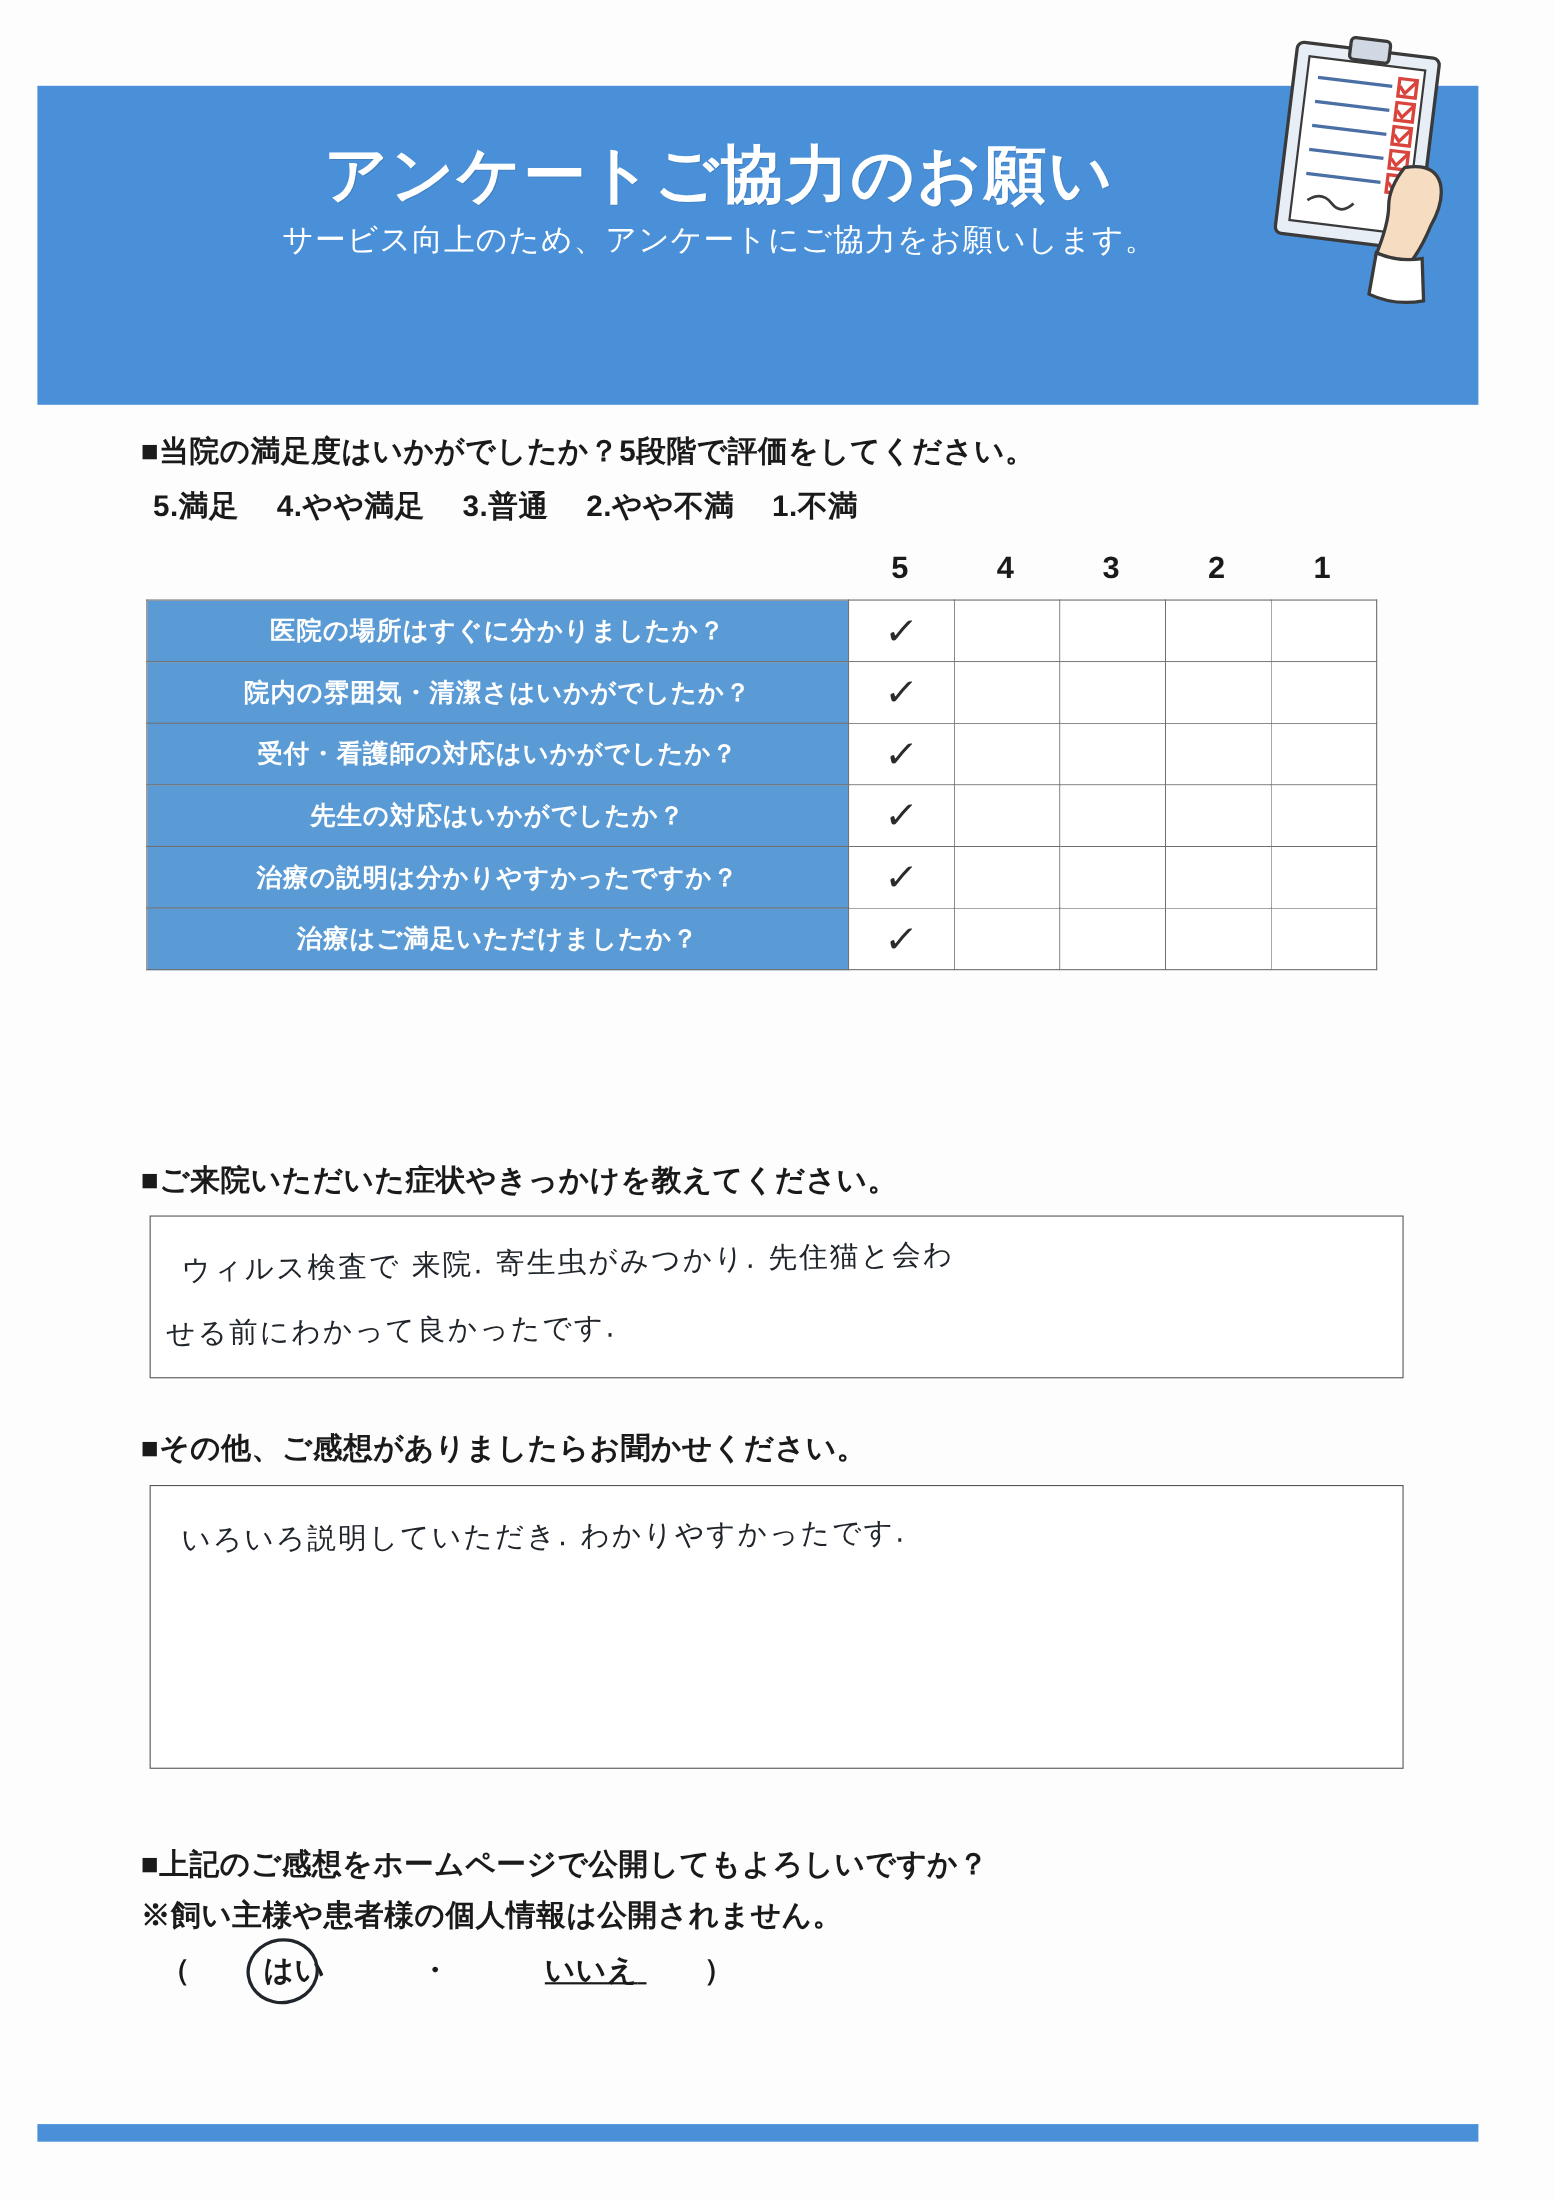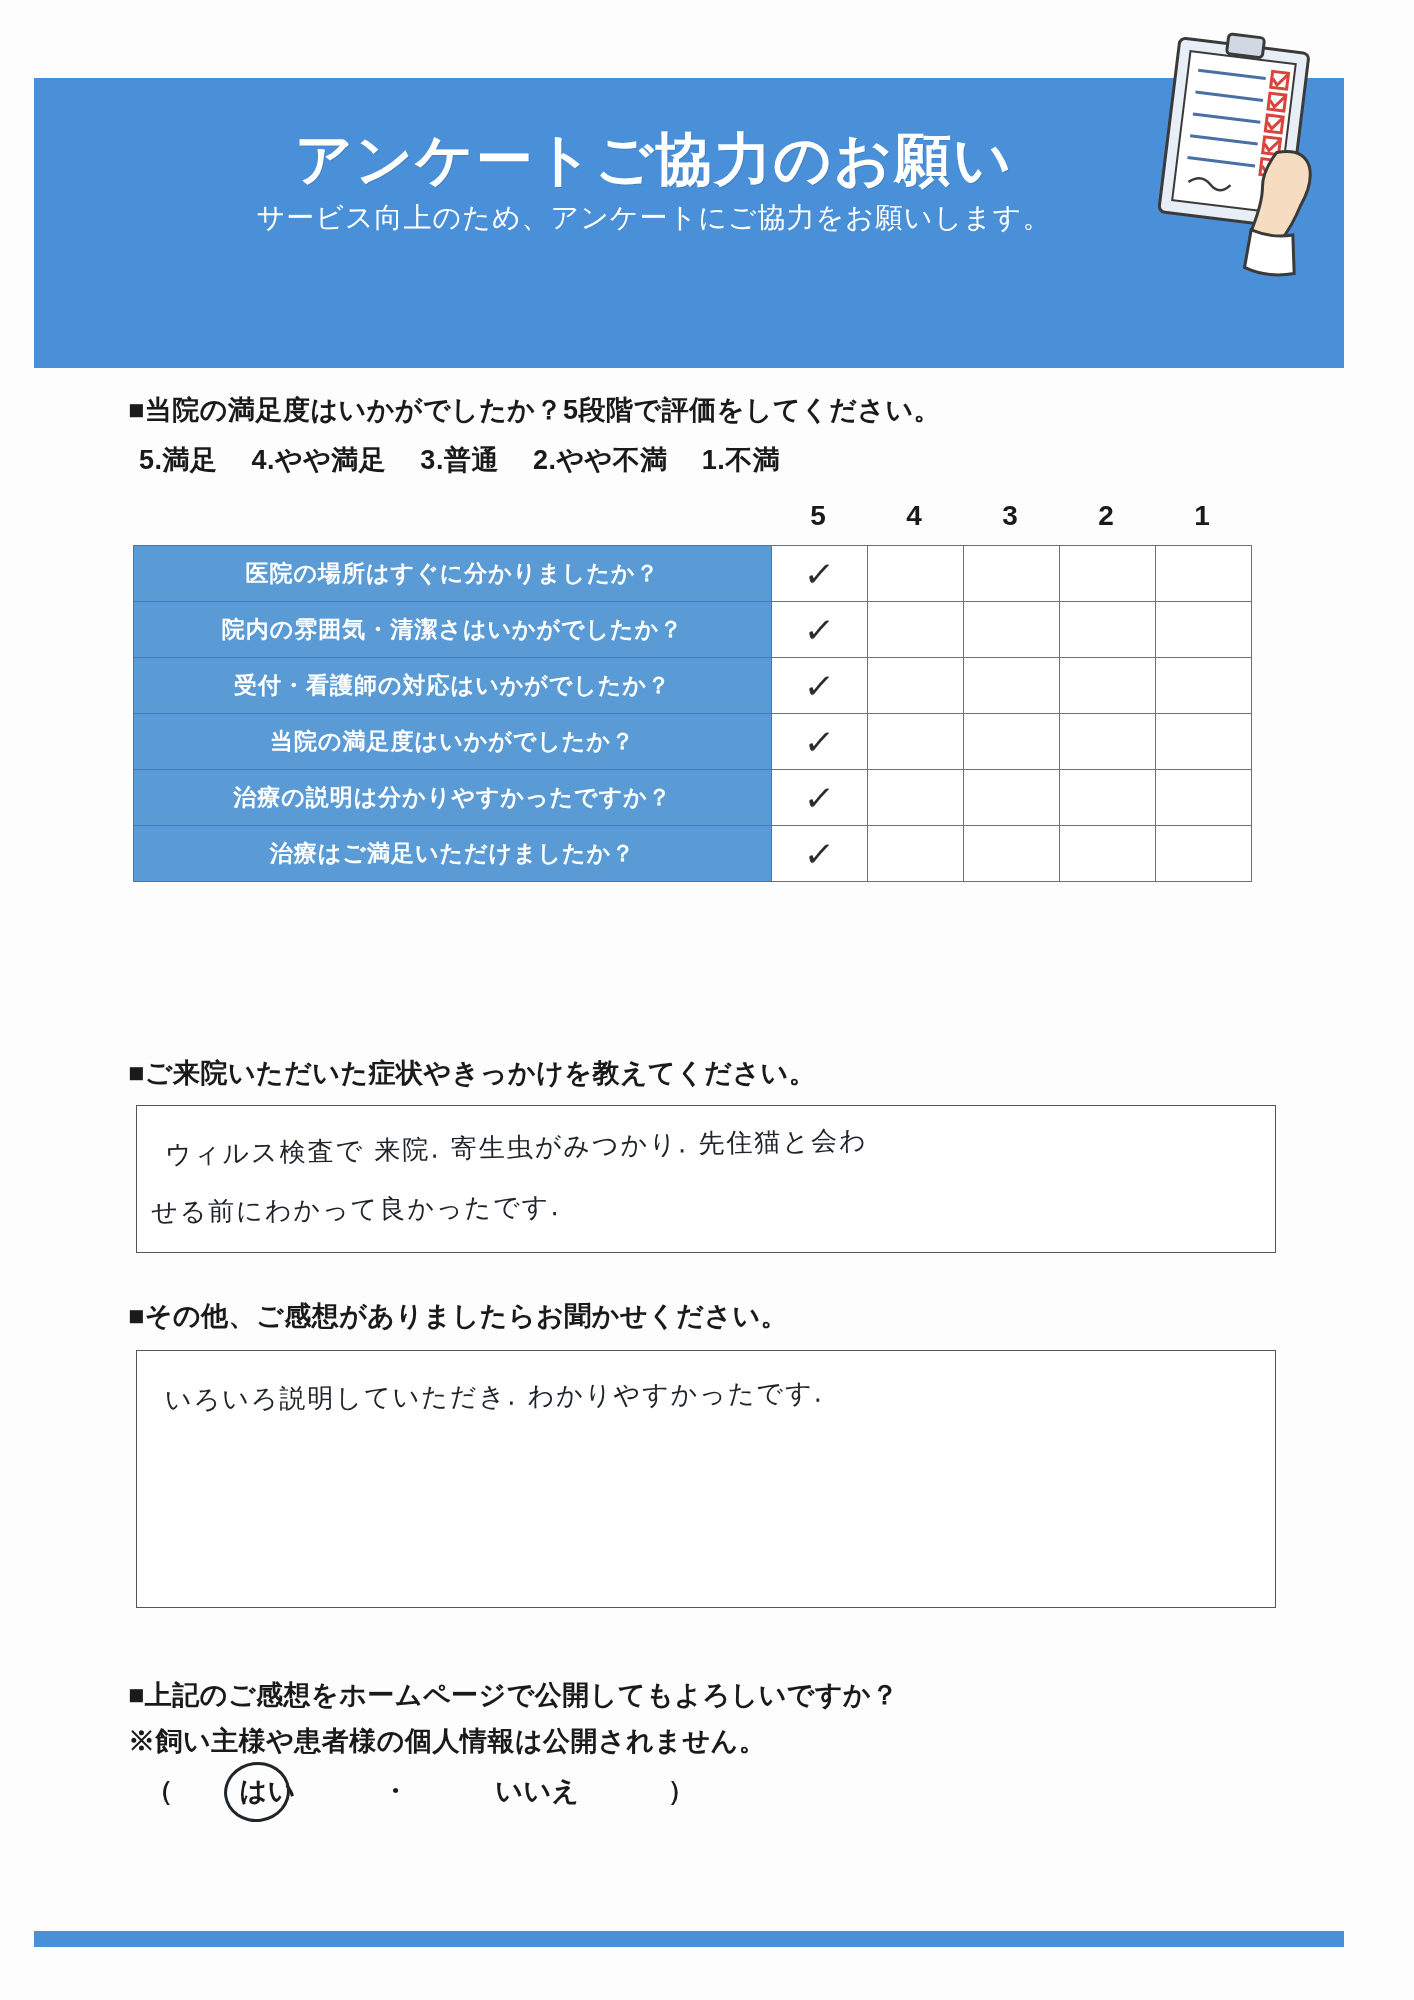--- a/index.html
+++ b/index.html
@@ -222,21 +222,21 @@
     font-size: 27px;
     font-weight: bold;
     letter-spacing: 0.5px;
   }
   .q4-choice .paren-l { margin-right: 58px; }
   .q4-choice .yes {
     position: relative;
     margin-right: 78px;
   }
   .q4-choice .dot { margin-right: 78px; }
-  .q4-choice .no { margin-right: 80px; }
+  .q4-choice .no { margin-right: 52px; text-decoration: underline; }
   .circle-mark {
     position: absolute;
     left: -16px;
     top: -14px;
     width: 60px;
     height: 54px;
     border: 3px solid #20252b;
     border-radius: 50%;
     transform: rotate(-8deg);
   }
@@ -329,21 +329,21 @@
     </tr>
     <tr>
       <td class="qlabel">受付・看護師の対応はいかがでしたか？</td>
       <td class="cell"><span class="check">✓</span></td>
       <td class="cell"></td>
       <td class="cell"></td>
       <td class="cell"></td>
       <td class="cell"></td>
     </tr>
     <tr>
-      <td class="qlabel">当院の満足度はいかがでしたか？</td>
+      <td class="qlabel">先生の対応はいかがでしたか？</td>
       <td class="cell"><span class="check">✓</span></td>
       <td class="cell"></td>
       <td class="cell"></td>
       <td class="cell"></td>
       <td class="cell"></td>
     </tr>
     <tr>
       <td class="qlabel">治療の説明は分かりやすかったですか？</td>
       <td class="cell"><span class="check">✓</span></td>
       <td class="cell"></td>

